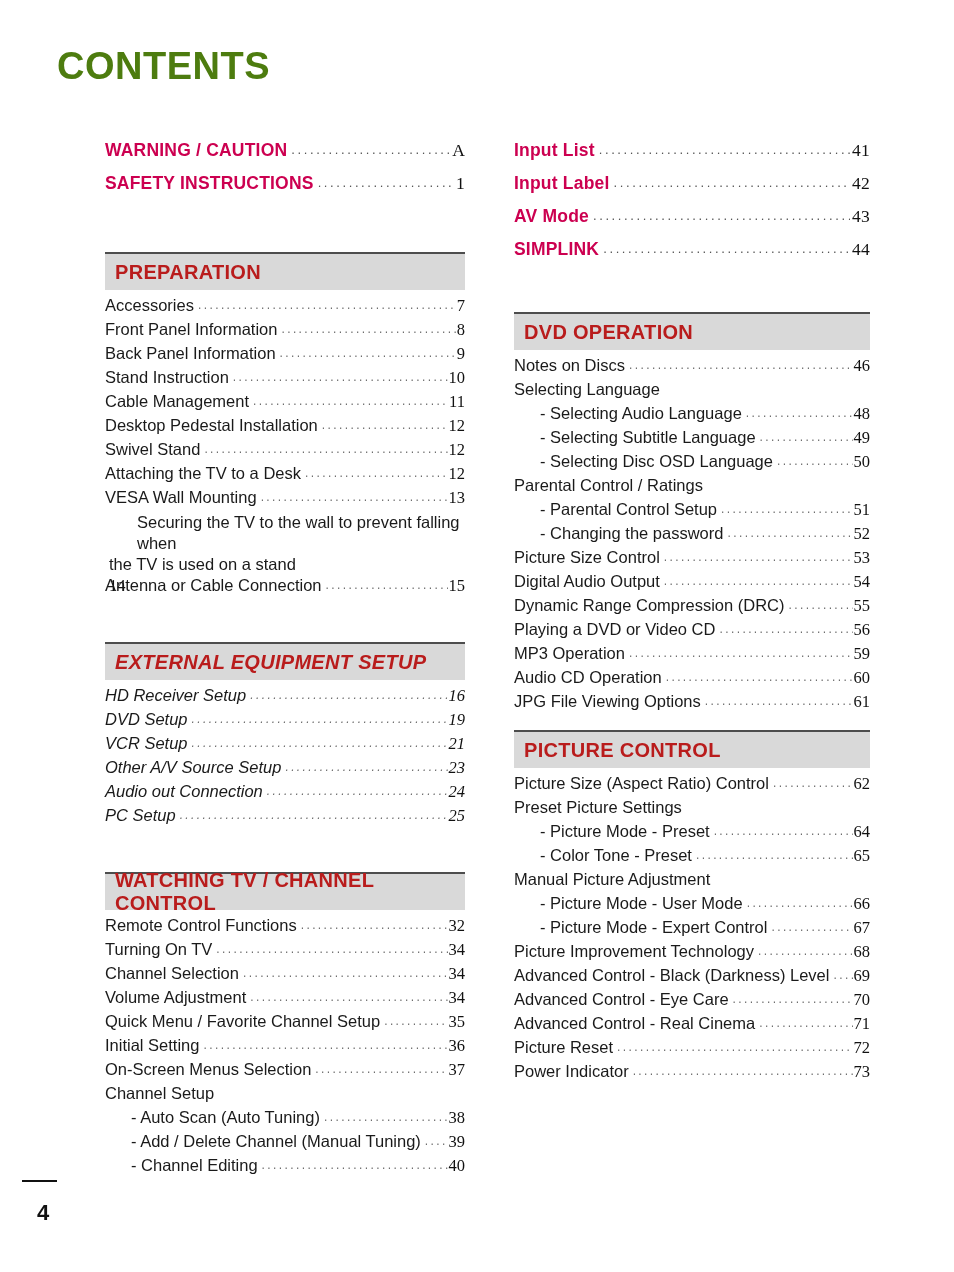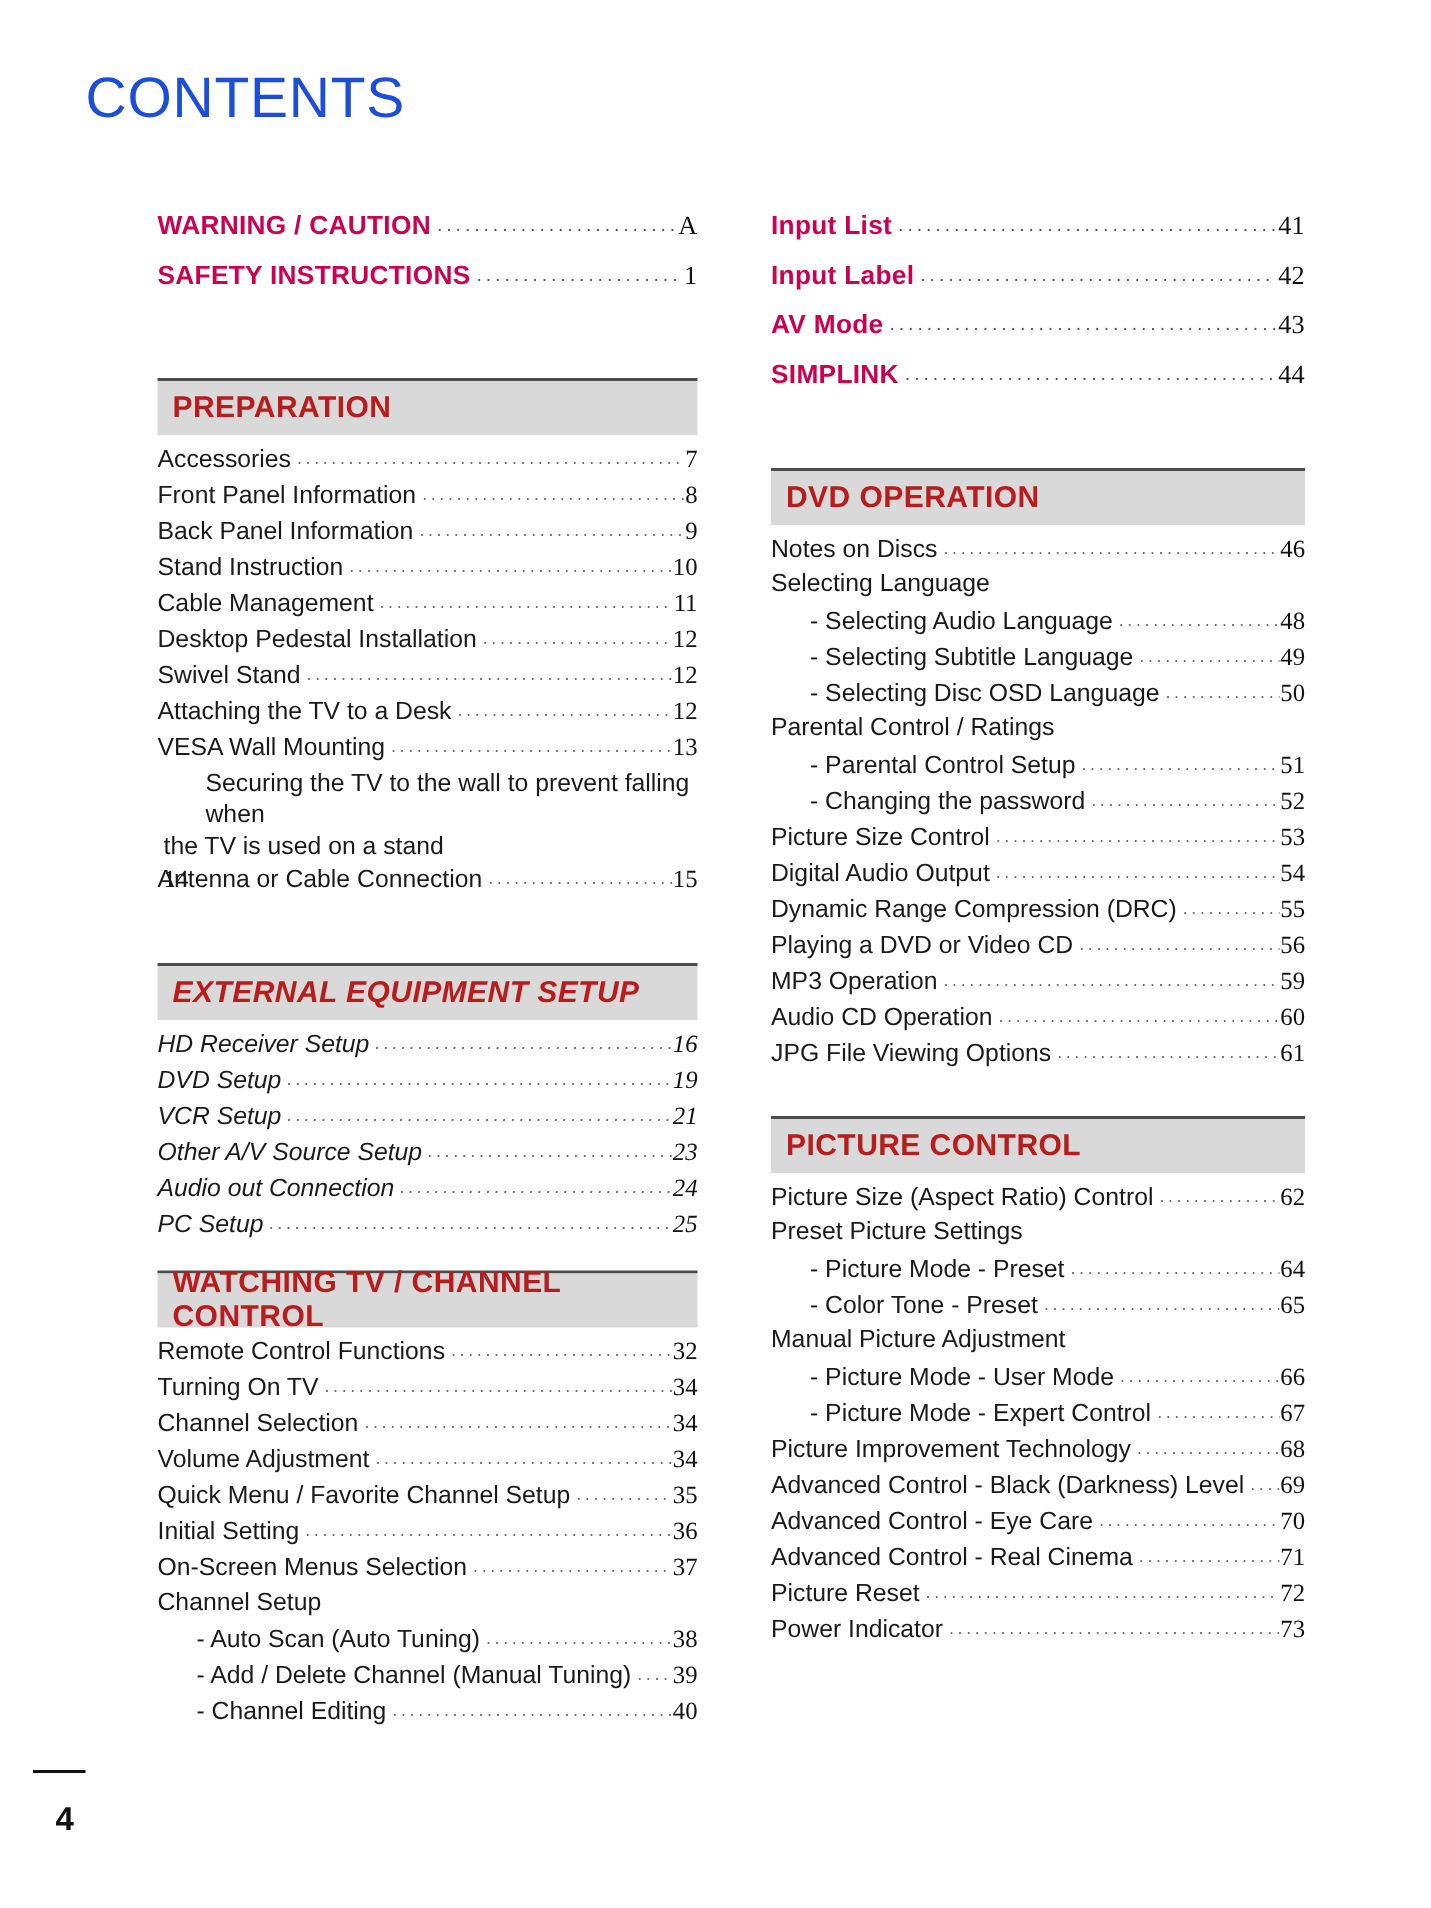--- a/index.html
+++ b/index.html
@@ -15,23 +15,23 @@
     position: relative;
     overflow: hidden;
   }
 
   
   #page-title {
     position: absolute;
     left: 57px;
     top: 47px;
     font-size: 38px;
-    font-weight: normal;
+    font-weight: bold;
     letter-spacing: 0.5px;
-    color: #1d4ed8;
+    color: #4d7c0f;
     line-height: 1.0;
   }
 
   
   .column {
     position: absolute;
     top: 140px;
     width: 360px;
   }
   #left-column  { left: 105px; }
@@ -268,21 +268,21 @@
           <span class="leader">........................................................................................................................</span>
           <span class="entry-page">24</span>
         </div>
         <div class="toc-entry">
           <span class="entry-label">PC Setup</span>
           <span class="leader">........................................................................................................................</span>
           <span class="entry-page">25</span>
         </div>
       </div>
     </div>
-    <div class="section" style="margin-top: 17px;">
+    <div class="section" style="margin-top: 42px;">
       <div class="section-rule"></div>
       <div class="section-band">
         <span class="section-title">WATCHING TV / CHANNEL CONTROL</span>
       </div>
       <div class="entries">
         <div class="toc-entry">
           <span class="entry-label">Remote Control Functions</span>
           <span class="leader">........................................................................................................................</span>
           <span class="entry-page">32</span>
         </div>
@@ -430,21 +430,21 @@
           <span class="leader">........................................................................................................................</span>
           <span class="entry-page">60</span>
         </div>
         <div class="toc-entry">
           <span class="entry-label">JPG File Viewing Options</span>
           <span class="leader">........................................................................................................................</span>
           <span class="entry-page">61</span>
         </div>
       </div>
     </div>
-    <div class="section" style="margin-top: 28px;">
+    <div class="section" style="margin-top: 14px;">
       <div class="section-rule"></div>
       <div class="section-band">
         <span class="section-title">PICTURE CONTROL</span>
       </div>
       <div class="entries">
         <div class="toc-entry">
           <span class="entry-label">Picture Size (Aspect Ratio) Control</span>
           <span class="leader">........................................................................................................................</span>
           <span class="entry-page">62</span>
         </div>

